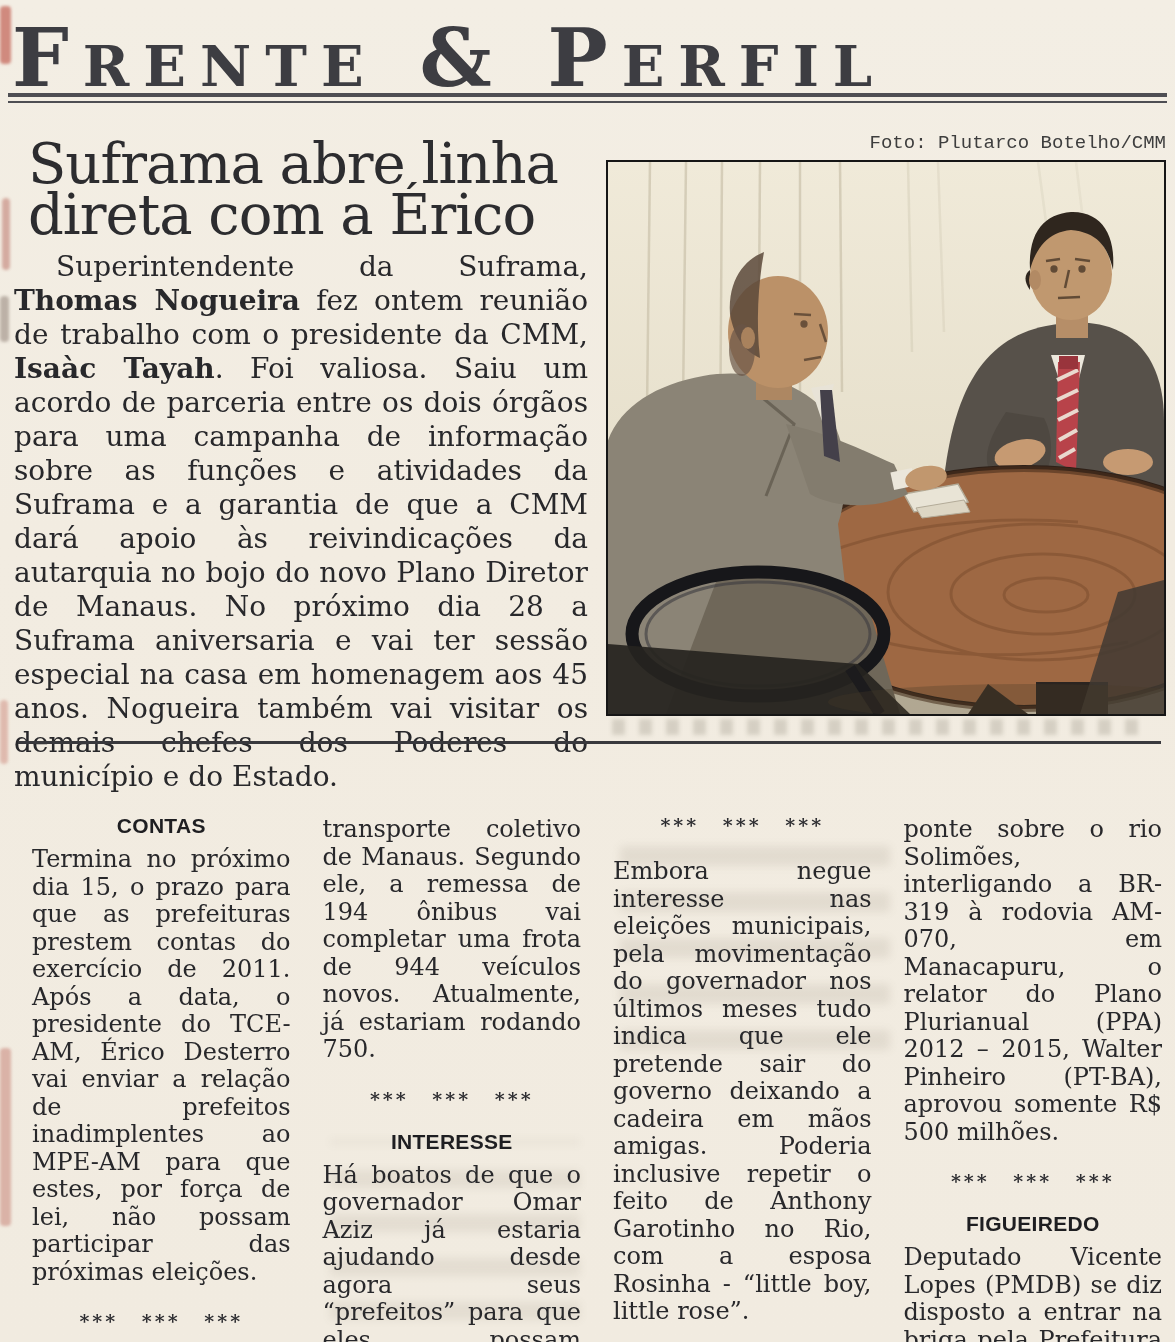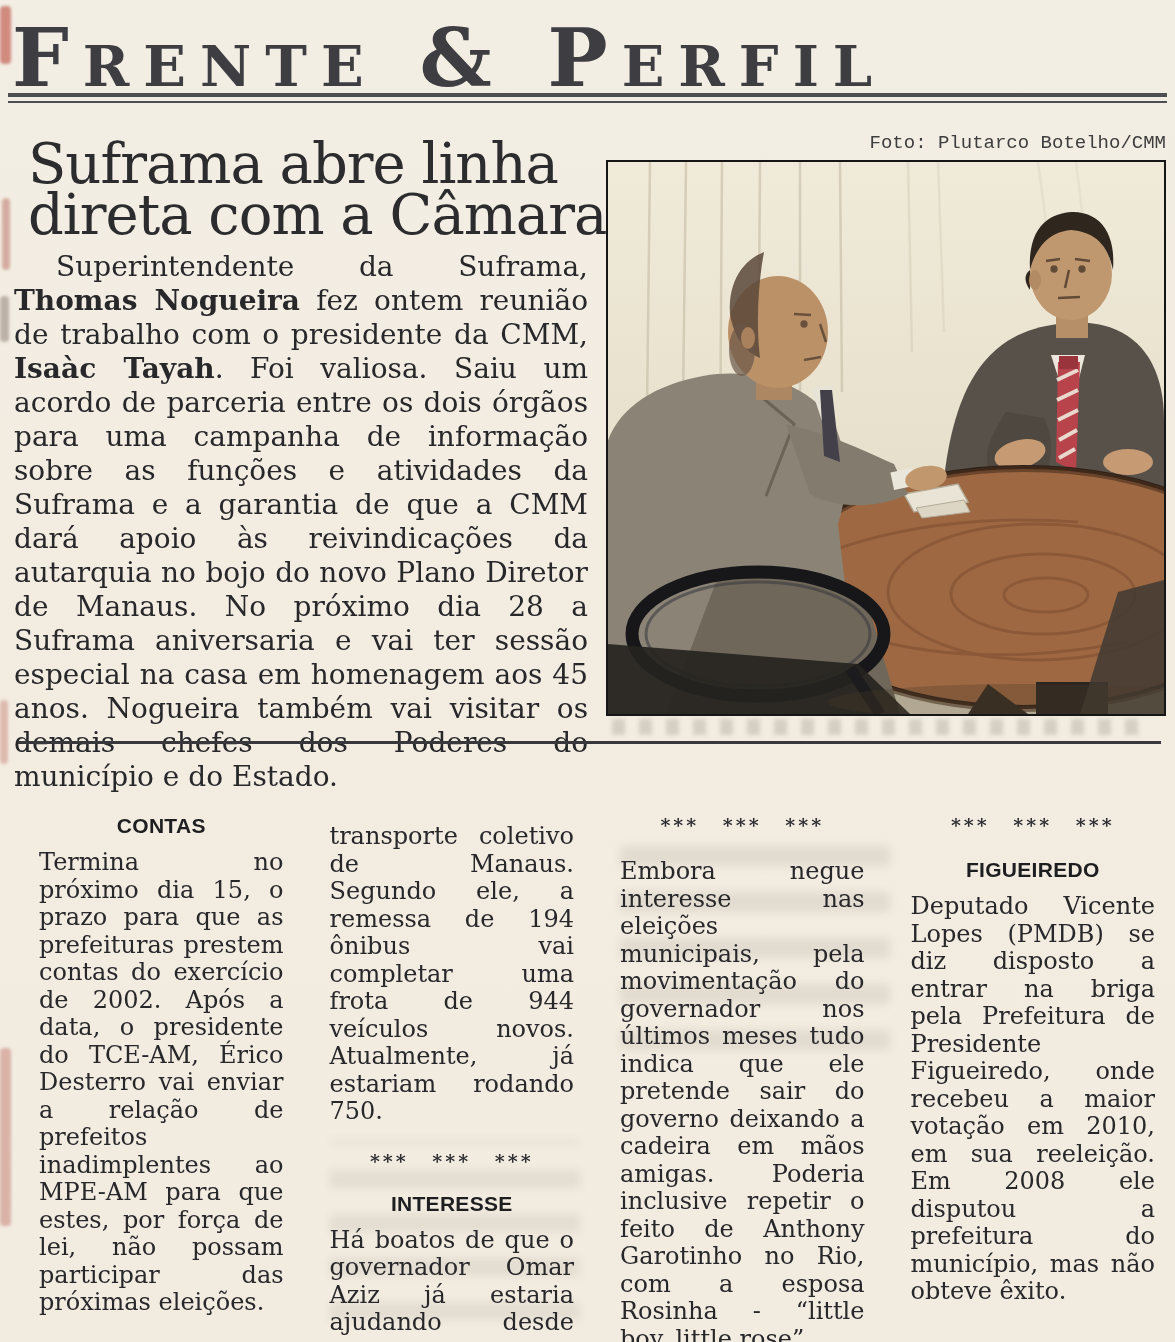--- a/index.html
+++ b/index.html
@@ -49,21 +49,21 @@
   .columns{
     position:absolute;top:812px;left:28px;width:1138px;height:562px;
     display:grid;grid-template-columns:repeat(4,1fr);column-gap:24px;overflow:hidden;
   }
   .note-header{
     margin:2px 0 8px;text-align:center;
     font-family:"Liberation Sans",sans-serif;font-weight:700;font-size:21px;
     letter-spacing:.3px;color:#1e1e21;
   }
   .note-para{
-    margin:11px;font-family:"DejaVu Serif",serif;font-size:24px;line-height:27.5px;
+    margin:4px;font-family:"DejaVu Serif",serif;font-size:24px;line-height:27.5px;
     text-align:justify;color:#28282b;
   }
   .note-sep{
     margin:24px 0 20px;text-align:center;
     font-family:"DejaVu Serif",serif;font-weight:700;font-size:19px;
     letter-spacing:3px;word-spacing:14px;color:#2b2b2f;
   }
   .col > .note-sep:first-child{margin-top:2px;margin-bottom:22px;}
   
   .smudge{position:absolute;border-radius:4px;filter:blur(1.5px);}
@@ -99,21 +99,21 @@
   <div class="smudge red4"></div>
   <div class="ghost-block g1"></div>
   <div class="ghost-block g2"></div>
   <div class="ghost-strip"></div>
 
   <h1 class="masthead">Frente &amp; Perfil</h1>
   <div class="masthead-rule"></div>
 
   <h2 class="headline">
     <span>Suframa abre linha</span><br>
-    <span>direta com a Câmara</span>
+    <span>direta com a Érico</span>
   </h2>
   <p class="lead-body"><span>Superintendente da Suframa, </span><b>Thomas Nogueira</b><span> fez ontem reunião de trabalho com o presidente da CMM, </span><b>Isaàc Tayah</b><span>. Foi valiosa. Saiu um acordo de parceria entre os dois órgãos para uma campanha de informação sobre as funções e atividades da Suframa e a garantia de que a CMM dará apoio às reivindicações da autarquia no bojo do novo Plano Diretor de Manaus. No próximo dia 28 a Suframa aniversaria e vai ter sessão especial na casa em homenagem aos 45 anos. Nogueira também vai visitar os demais chefes dos Poderes do município e do Estado.</span></p>
 
   <div class="photo-credit">Foto: Plutarco Botelho/CMM</div>
   <figure class="photo">
     <svg viewBox="0 0 556 552" preserveAspectRatio="none">
       <defs>
         <linearGradient id="wall" x1="0" y1="0" x2="0" y2="1">
           <stop offset="0" stop-color="#f0ead9"></stop>
             <stop offset="0.6" stop-color="#e6dfcb"></stop>
@@ -219,39 +219,40 @@
       <ellipse cx="420" cy="540" rx="200" ry="18" fill="#4a3a28" opacity="0.3"></ellipse>
     </svg>
   </figure>
 
   <div class="section-rule"></div>
 
   <section class="columns">
 
     <div class="col">
       <h3 class="note-header">CONTAS</h3>
-      <p class="note-para">Termina no próximo dia 15, o prazo para que as prefeituras prestem contas do exercício de 2002. Após a data, o presidente do TCE-AM, Érico Desterro vai enviar a relação de prefeitos inadimplentes ao MPE-AM para que estes, por força de lei, não possam participar das próximas eleições.</p>
+      <p class="note-para">Termina no próximo dia 15, o prazo para que as prefeituras prestem contas do exercício de 2011. Após a data, o presidente do TCE-AM, Érico Desterro vai enviar a relação de prefeitos inadimplentes ao MPE-AM para que estes, por força de lei, não possam participar das próximas eleições.</p>
       <div class="note-sep">*** *** ***</div>
       <h3 class="note-header">ÔNIBUS</h3>
 
     </div>
 
     <div class="col">
       <p class="note-para">transporte coletivo de Manaus. Segundo ele, a remessa de 194 ônibus vai completar uma frota de 944 veículos novos. Atualmente, já estariam rodando 750.</p>
       <div class="note-sep">*** *** ***</div>
       <h3 class="note-header">INTERESSE</h3>
       <p class="note-para">Há boatos de que o governador Omar Aziz já estaria ajudando desde agora seus “prefeitos” para que eles possam conquistar pontos na corrida eleitoral do interior. Segundo conversa que rola nos bastidores, os municípios da Região Metropolitana são os que mais interessam aos estrategistas do governo.</p>
     </div>
 
     <div class="col">
       <div class="note-sep">*** *** ***</div>
       <p class="note-para">Embora negue interesse nas eleições municipais, pela movimentação do governador nos últimos meses tudo indica que ele pretende sair do governo deixando a cadeira em mãos amigas. Poderia inclusive repetir o feito de Anthony Garotinho no Rio, com a esposa Rosinha - “little boy, little rose”.</p>
 
     </div>
 
     <div class="col">
+      <p class="note-para">ponte sobre o rio Solimões, interligando a BR-319 à rodovia AM-070, em Manacapuru, o relator do Plano Plurianual (PPA) 2012 – 2015, Walter Pinheiro (PT-BA), aprovou somente R$ 500 milhões.</p>
       <div class="note-sep">*** *** ***</div>
       <h3 class="note-header">FIGUEIREDO</h3>
       <p class="note-para">Deputado Vicente Lopes (PMDB) se diz disposto a entrar na briga pela Prefeitura de Presidente Figueiredo, onde recebeu a maior votação em 2010, em sua reeleição. Em 2008 ele disputou a prefeitura do município, mas não obteve êxito.</p>
     </div>
 
   </section>
 </div>
 
 </body></html>

